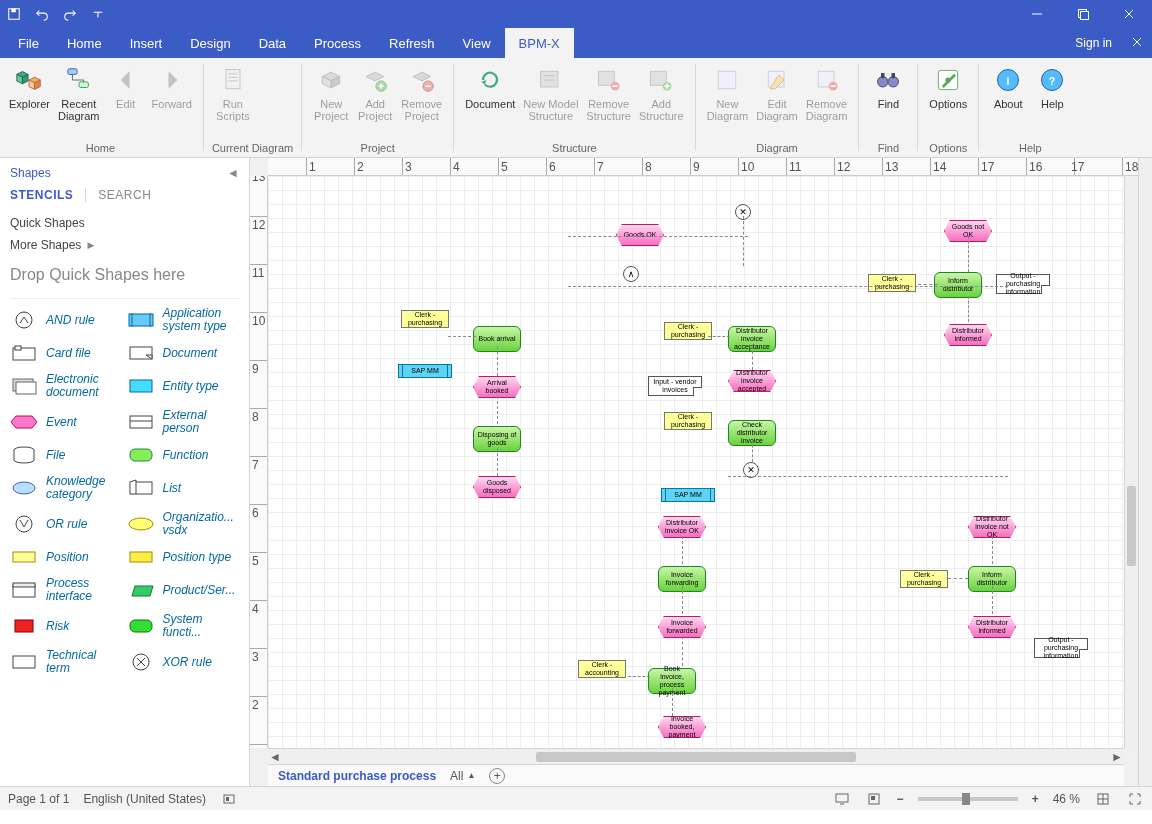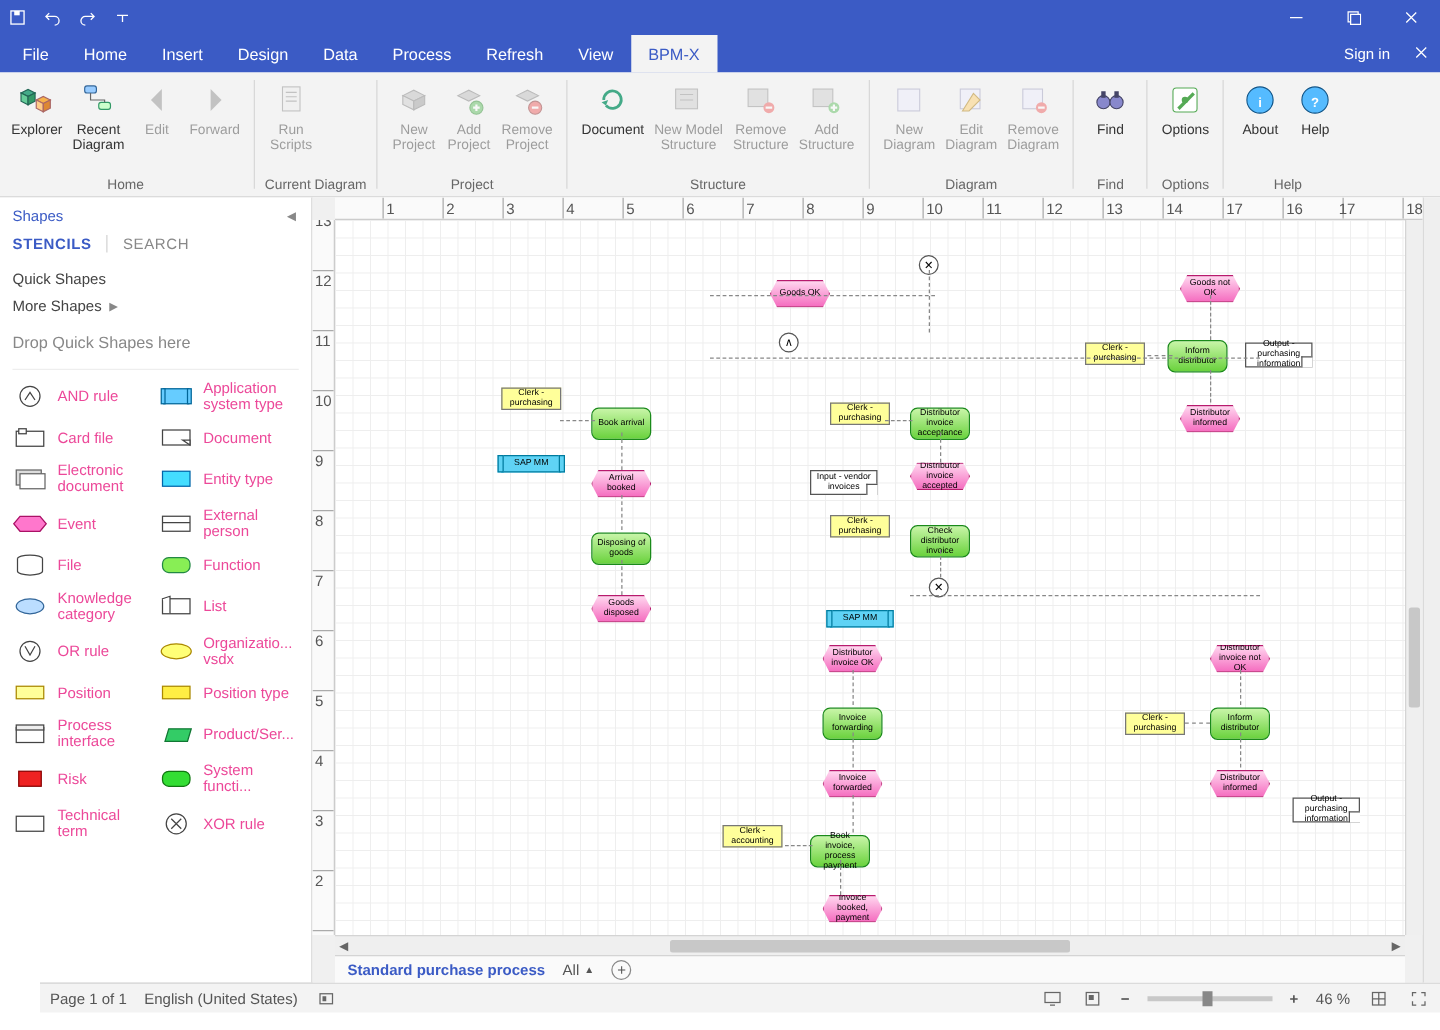--- a/index.html
+++ b/index.html
@@ -35,23 +35,23 @@
 
 .body { height: 628px; display: flex; background: #fff; }
 .shapes-pane { width: 250px; border-right: 1px solid #d4d4d4; display: flex; flex-direction: column; padding: 8px 10px; }
 .shapes-title { font-size: 22px; color: #3b5bc5; font-weight: 300; margin-bottom: 8px; display:flex; align-items:center; }
 .shapes-title .collapse { margin-left:auto; color:#888; font-size:12px; }
 .shapes-tabs { display:flex; gap: 12px; font-size: 11px; letter-spacing: .5px; margin-bottom: 10px; }
 .shapes-tab.active { color:#3b5bc5; font-weight:600; }
 .shapes-tab.inactive { color:#888; border-left:1px solid #d4d4d4; padding-left:12px; }
 .pane-link { font-size: 12px; color: #444; padding: 4px 0; display:flex; align-items:center; gap:6px; }
 .pane-item-sel { background:#cfe0f5; padding:3px 4px; margin:2px -4px; }
-.drop-hint { color:#888; font-size:13px; padding:10px 0 14px; border-bottom:1px solid #eee; margin-bottom:8px;}
+.drop-hint { color:#888; font-size:16px; padding:10px 0 14px; border-bottom:1px solid #eee; margin-bottom:8px;}
 .stencil-grid { display:grid; grid-template-columns: 1fr 1fr; gap: 10px 4px; overflow:hidden; }
-.stencil-item { display:flex; align-items:center; gap:8px; font-size:12px; line-height:13px; color:#ec4899; }
+.stencil-item { display:flex; align-items:center; gap:8px; font-size:12px; line-height:13px; color:#0369a1;font-style:italic; }
 .stencil-ico { width:28px; height:20px; flex-shrink:0; display:flex; align-items:center; justify-content:center; }
 .stencil-item span { max-width: 80px; }
 
 
 .canvas-wrap { flex:1; display:flex; flex-direction:column; position:relative; background:#f0f0f0; }
 .ruler-h { height: 18px; background:#fafafa; border-bottom:1px solid #ccc; margin-left:18px; position:relative; overflow:hidden; font-size:9px; color:#555; }
 .ruler-h .tick { position:absolute; top:0; width:1px; height:100%; background:#aaa; }
 .ruler-h .num { position:absolute; top:2px; }
 .ruler-v { width:18px; background:#fafafa; border-right:1px solid #ccc; position:absolute; left:0; top:18px; bottom:38px; overflow:hidden; font-size:9px; color:#555; }
 .ruler-v .tick { position:absolute; left:0; height:1px; width:100%; background:#aaa; }
@@ -81,21 +81,21 @@
 .sys::before{left:-4px;} .sys::after{right:-4px;}
 .func { width:48px; height:26px; border:1px solid #1a8a1a; border-radius:6px; background:linear-gradient(#c8f5a8,#6ad23d); }
 .evt  { width:48px; height:22px; border:1px solid #b81a6e; background:linear-gradient(#ffd6ef,#f56ec0); clip-path: polygon(12% 0,88% 0,100% 50%,88% 100%,12% 100%,0 50%); }
 .doc  { width:54px; height:20px; border:1px solid #555; background:#fff; position:relative; }
 .doc::after{content:"";position:absolute;right:-1px;bottom:-1px;width:8px;height:8px;background:#fff;border-left:1px solid #555;border-top:1px solid #555;}
 .gate { width:16px; height:16px; border:1px solid #555; border-radius:50%; background:#fff; display:flex; align-items:center; justify-content:center; font-size:9px; position:absolute;}
 .dashed { position:absolute; border-top:1px dashed #888; }
 .vd { position:absolute; border-left:1px dashed #888; }
 
 
-.status { height: 24px; background:#f3f3f3; border-top:1px solid #d4d4d4; display:flex; align-items:center; padding:0 8px; gap:14px; font-size:12px; color:#555;margin-left:32px; }
+.status { height: 24px; background:#f3f3f3; border-top:1px solid #d4d4d4; display:flex; align-items:center; padding:0 8px; gap:14px; font-size:12px; color:#555; }
 .status .sp { flex:1; }
 .zoom-slider { width:100px; height:4px; background:#c8c8c8; position:relative; }
 .zoom-slider .h { position:absolute; left:44%; top:-4px; width:8px; height:12px; background:#888; }
 .status .ico { width:18px; height:18px; display:flex; align-items:center; justify-content:center; }
 
 
 svg { display:block; }
 </style>
 </head>
 <body>

